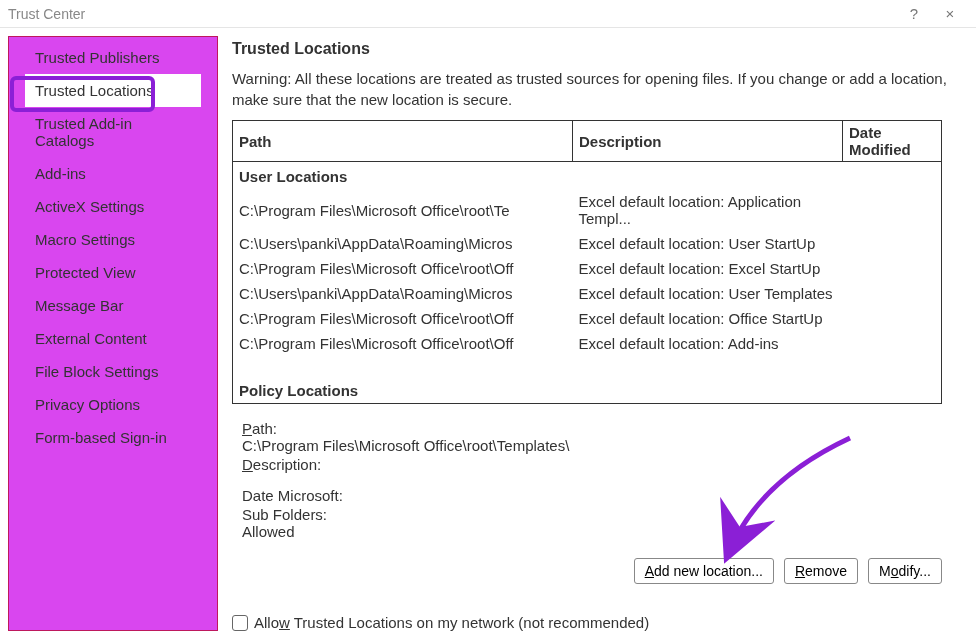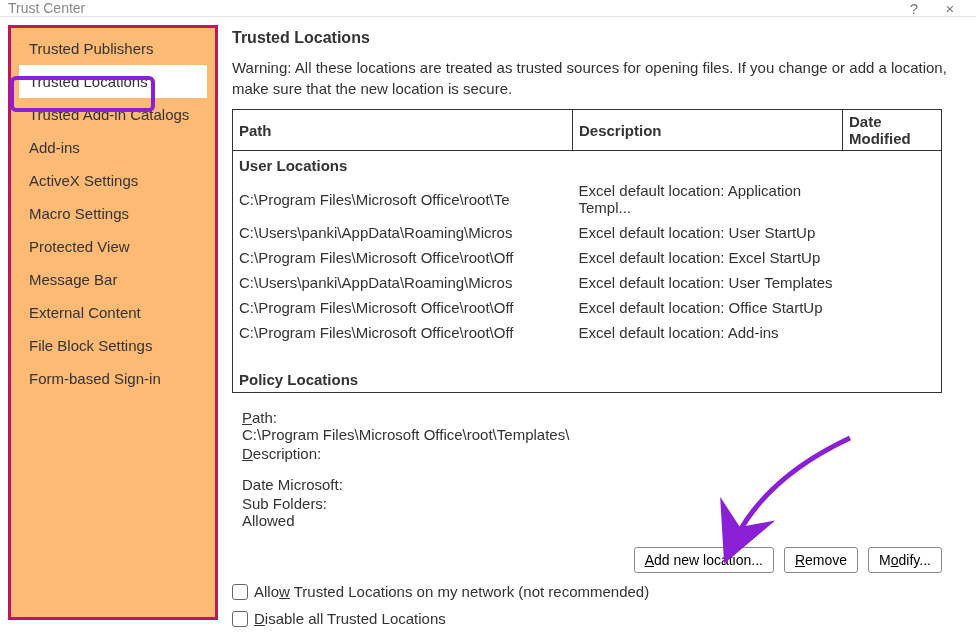--- a/index.html
+++ b/index.html
@@ -7,21 +7,21 @@
   font-family: 'Segoe UI', Tahoma, sans-serif;
   font-size: 14px;
   background: #fff;
   color: #333;
   width: 976px;
   height: 643px;
   overflow: hidden;
   position: relative;
 }
 .titlebar {
-  height: 17px;
+  height: 28px;
   background: #fff;
   border-bottom: 1px solid #e5e5e5;
   display: flex;
   align-items: center;
   padding: 0 8px;
   color: #888;
 }
 .titlebar .title { flex: 1; font-size: 14px; }
 .titlebar .help, .titlebar .close {
   width: 36px;
@@ -31,23 +31,23 @@
   cursor: pointer;
 }
 .body {
   display: flex;
   padding: 8px;
   gap: 14px;
   height: calc(100% - 32px);
 }
 .sidebar {
   width: 210px;
-  border: 3px solid #be185d;
-  background: #fdba74;
-  padding: 4px 8px;
+  border: 1px solid #be185d;
+  background: #d946ef;
+  padding: 4px 16px;
 }
 .sidebar-item {
   padding: 8px 10px;
   font-size: 15px;
   color: #333;
   cursor: pointer;
   position: relative;
 }
 .sidebar-item.selected {
   background: #fff;
@@ -117,21 +117,21 @@
   padding: 4px 10px;
   font-size: 14px;
   border-radius: 3px;
   cursor: pointer;
 }
 .chkrow {
   display: flex;
   align-items: center;
   gap: 6px;
   font-size: 15px;
-  margin-top: 0;
+  margin-top: 20px;
 }
 .chkbox {
   width: 16px; height: 16px;
   border: 1px solid #666;
   border-radius: 3px;
   display: inline-block;
 }
 .underline-mnemonic { text-decoration: underline; }
 .arrow {
   position: absolute;
@@ -153,20 +153,21 @@
       <div class="sidebar-item">Trusted Publishers</div>
       <div class="sidebar-item selected">Trusted Locations</div>
       <div class="sidebar-item">Trusted Add-in Catalogs</div>
       <div class="sidebar-item">Add-ins</div>
       <div class="sidebar-item">ActiveX Settings</div>
       <div class="sidebar-item">Macro Settings</div>
       <div class="sidebar-item">Protected View</div>
       <div class="sidebar-item">Message Bar</div>
       <div class="sidebar-item">External Content</div>
       <div class="sidebar-item">File Block Settings</div>
+      <div class="sidebar-item">Privacy Options</div>
       <div class="sidebar-item">Form-based Sign-in</div>
     </div>
 
   <div class="content">
     <h2>Trusted Locations</h2>
     <div class="warning">Warning: All these locations are treated as trusted sources for opening files.  If you change or add a location, make sure that the new location is secure.</div>
 
     <table class="tbl">
       <thead>
         <tr>

